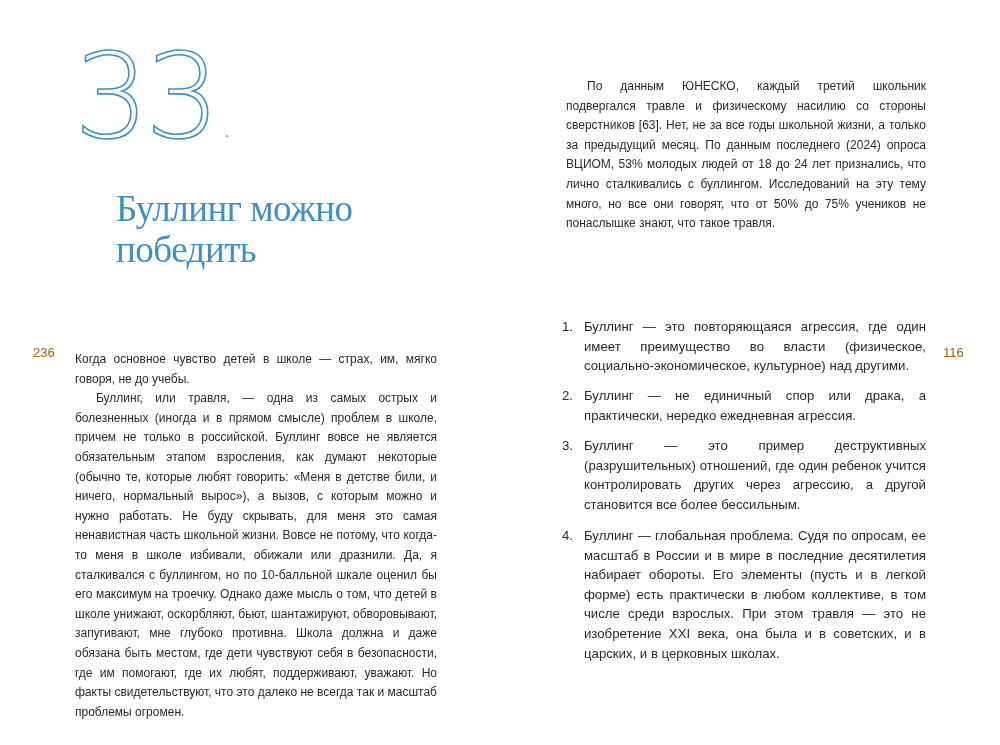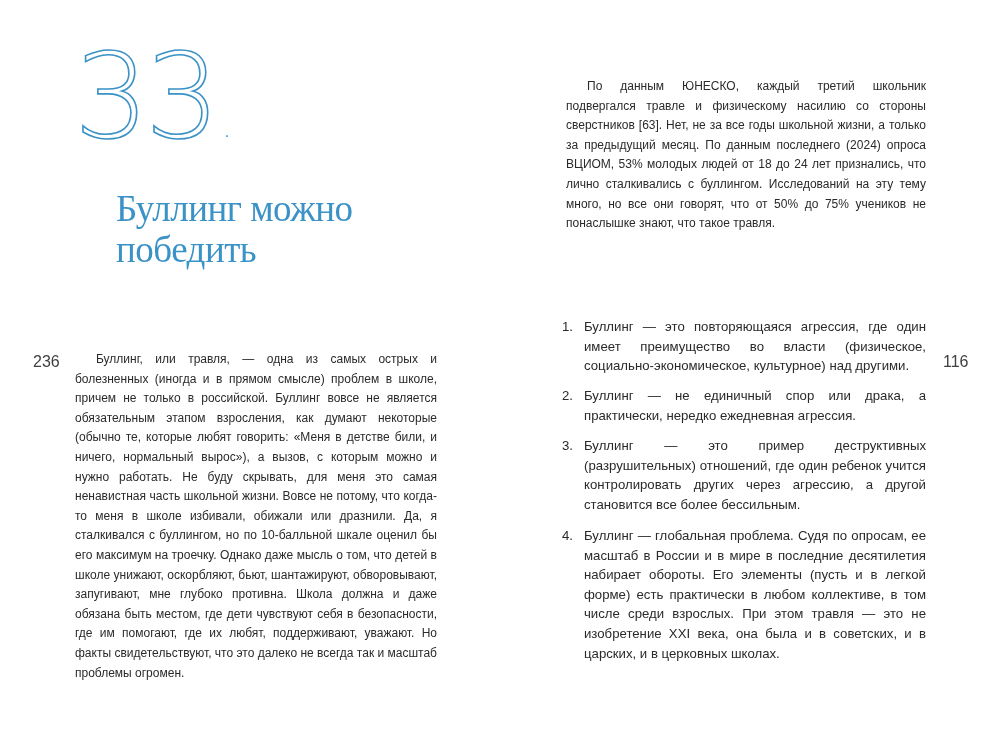--- a/index.html
+++ b/index.html
@@ -16,21 +16,21 @@
   }
   .chapter-number .num { color: transparent; -webkit-text-stroke: 1.6px #3b92c7; }
   .chapter-number .dot { font-size: 30px; color: #3b92c7; margin-left: 6px; -webkit-text-stroke:0; }
   .chapter-title {
     position: absolute; left: 76px; top: 188px; width: 320px;
     font-family: Liberation Serif, serif; font-weight: 200;
     font-size: 37px; line-height: 41px; color: #3b92c7;
     letter-spacing: -0.5px;
     margin-left: 40px;
   }
-  .folio { position: absolute; font-size: 16px; color: #404040; top: 353px; }
+  .folio { position: absolute; font-size: 13px; color: #a16207; top: 345px; }
   .folio-left { left: 33px; }
   .folio-right { left: 943px; }
   .col { position: absolute; font-size: 12px; line-height: 19.6px; text-align: justify; }
   .col-left { left: 75px; top: 350px; width: 362px; }
   .col-right-top { left: 566px; top: 77px; width: 360px; }
   .p { margin: 0; }
   .indent { text-indent: 21px; }
   .list { position: absolute; left: 562px; width: 364px; font-size: 13.2px; line-height: 19.6px; }
   .li { display: flex; text-align: justify; }
   .li-num { width: 22px; flex: none; }
@@ -41,20 +41,21 @@
 <body>
 
 <div class="chapter-number"><span class="num">33</span><span class="dot">.</span></div>
 
 <div class="chapter-title">Буллинг можно победить</div>
 
 <div class="folio folio-left">236</div>
 <div class="folio folio-right">116</div>
 
 <div class="col col-left">
+  <p class="p">Когда основное чувство детей в школе — страх, им, мягко говоря, не до учебы.</p>
   <p class="p indent">Буллинг, или травля, — одна из самых острых и болезненных (иногда и в прямом смысле) проблем в школе, причем не только в российской. Буллинг вовсе не является обязательным этапом взросления, как думают некоторые (обычно те, которые любят говорить: «Меня в детстве били, и ничего, нормальный вырос»), а вызов, с которым можно и нужно работать. Не буду скрывать, для меня это самая ненавистная часть школьной жизни. Вовсе не потому, что когда-то меня в школе избивали, обижали или дразнили. Да, я сталкивался с буллингом, но по 10-балльной шкале оценил бы его максимум на троечку. Однако даже мысль о том, что детей в школе унижают, оскорбляют, бьют, шантажируют, обворовывают, запугивают, мне глубоко противна. Школа должна и даже обязана быть местом, где дети чувствуют себя в безопасности, где им помогают, где их любят, поддерживают, уважают. Но факты свидетельствуют, что это далеко не всегда так и масштаб проблемы огромен.</p>
 </div>
 
 <div class="col col-right-top">
   <p class="p indent">По данным ЮНЕСКО, каждый третий школьник подвергался травле и физическому насилию со стороны сверстников [63]. Нет, не за все годы школьной жизни, а только за предыдущий месяц. По данным последнего (2024) опроса ВЦИОМ, 53% молодых людей от 18 до 24 лет признались, что лично сталкивались с буллингом. Исследований на эту тему много, но все они говорят, что от 50% до 75% учеников не понаслышке знают, что такое травля.</p>
 </div>
 
 <div class="list li1">
     <div class="li">
       <span class="li-num">1.</span>

